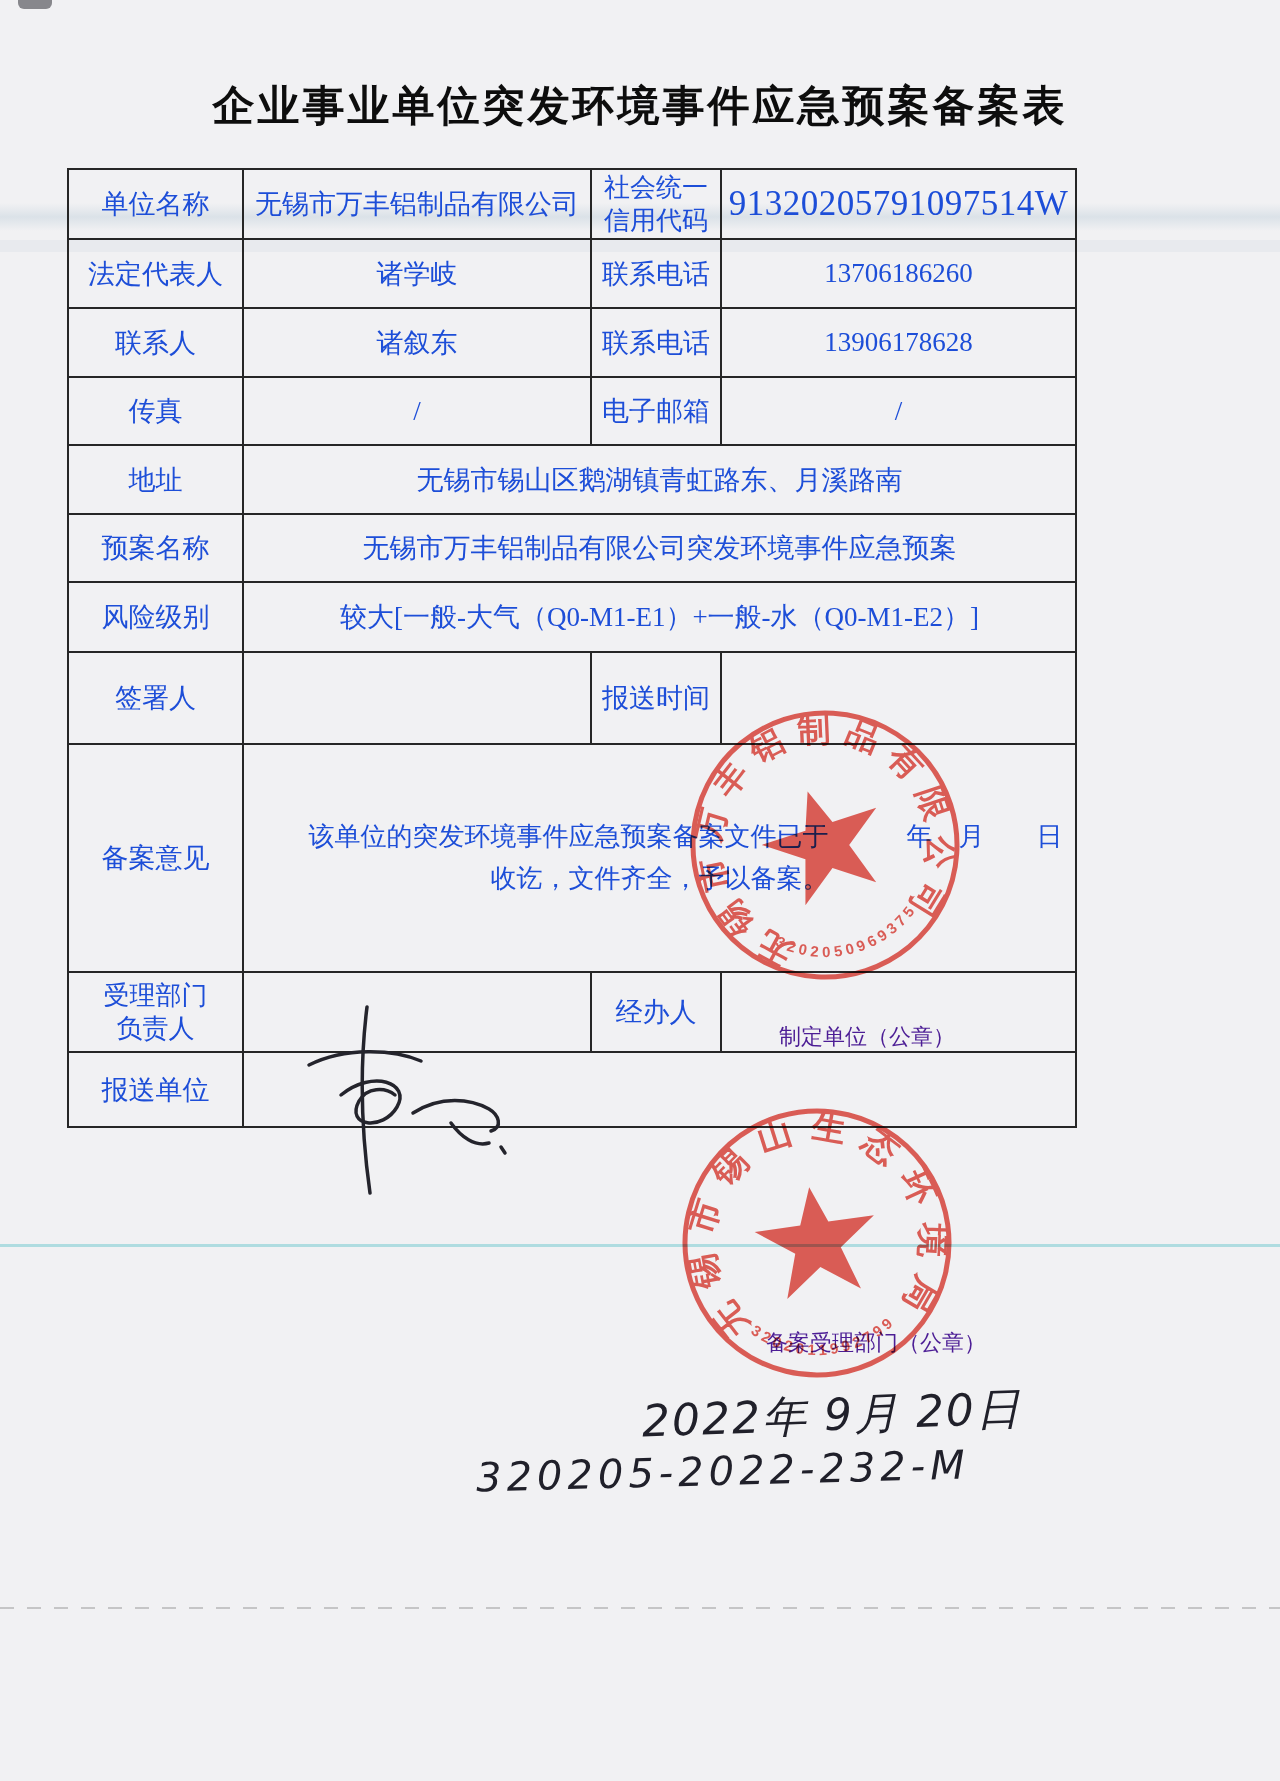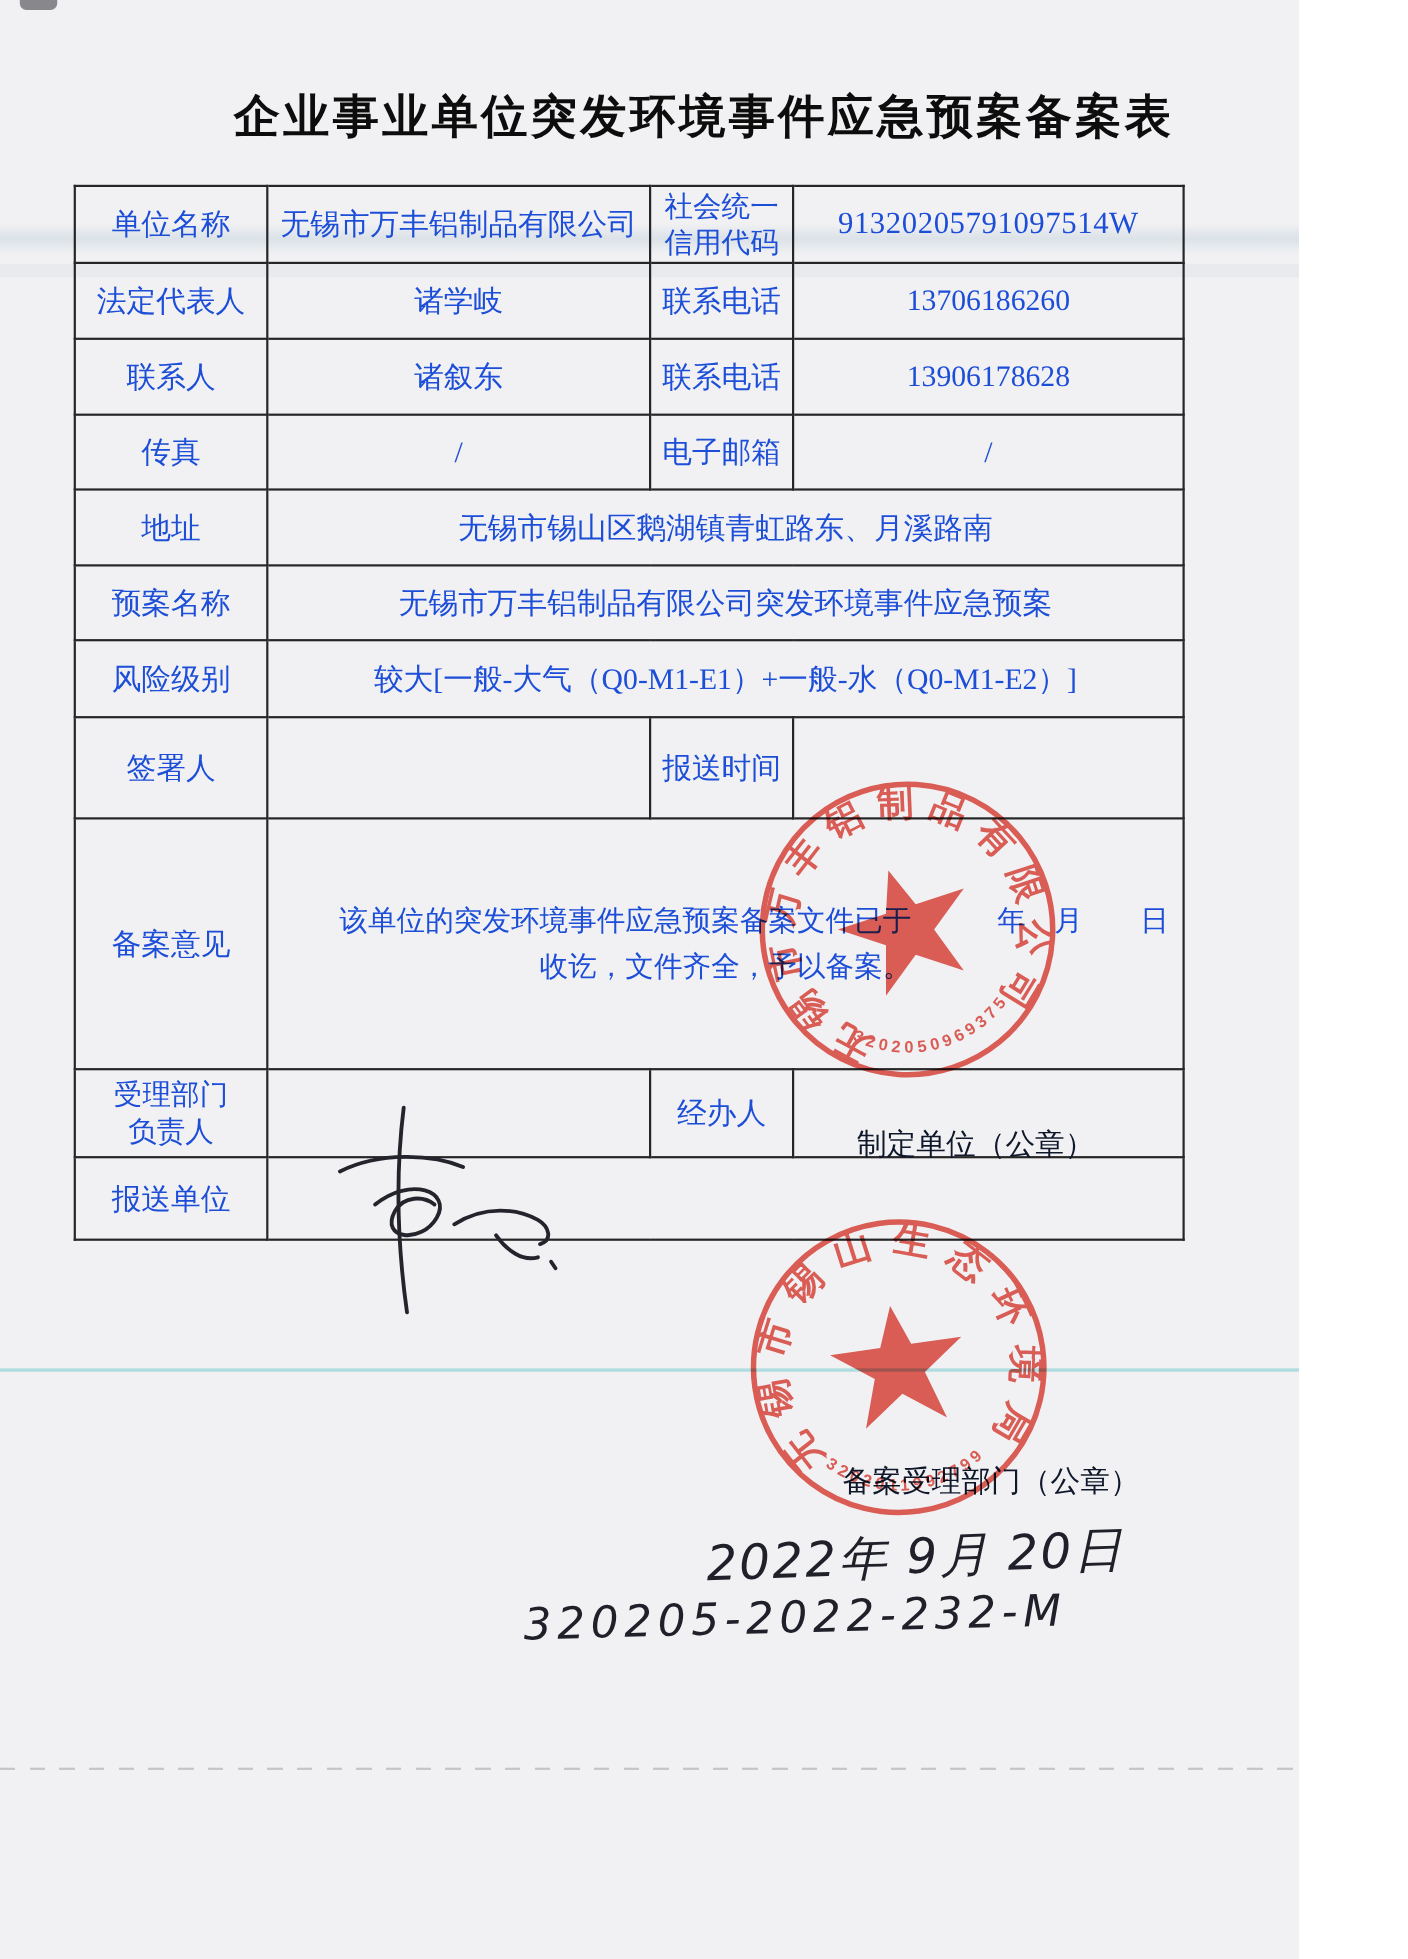--- a/index.html
+++ b/index.html
@@ -1,42 +1,42 @@
 <!DOCTYPE html>
 <html><head>
 <meta charset="utf-8">
 <style>
   html,body{margin:0;padding:0;}
-  .page{position:relative;width:1144px;height:1781px;background:#f1f1f3;overflow:hidden;
-        font-family:"Liberation Serif",serif;color:#191919;padding-left:37px;}
+  .page{position:relative;width:1280px;height:1781px;background:#f1f1f3;overflow:hidden;
+        font-family:"Liberation Serif",serif;color:#191919;}
   
   .scan-band{position:absolute;left:0;width:1280px;pointer-events:none;}
   .band-a{top:203px;height:28px;background:linear-gradient(rgba(178,198,212,0),rgba(178,198,212,.35),rgba(178,198,212,0));}
   .band-b{top:240px;height:12px;background:rgba(196,205,214,.18);}
   .band-c{top:1244px;height:3px;background:rgba(110,200,206,.5);}
   .band-d{top:1607px;height:2px;background:repeating-linear-gradient(90deg,rgba(95,95,95,.30) 0 14px,transparent 14px 27px);}
   .corner-smudge{position:absolute;left:18px;top:0;width:34px;height:9px;background:#63636a;opacity:.75;border-radius:0 0 6px 6px;}
 
   .doc-title{position:absolute;left:0;top:78px;width:1280px;text-align:center;
     font-family:"Liberation Sans",sans-serif;font-weight:bold;font-size:42px;letter-spacing:3px;color:#0d0d0d;}
 
   table.form{position:absolute;left:67px;top:168px;width:1008px;border-collapse:collapse;table-layout:fixed;
     font-size:27px;color:#1d4ed8;}
   table.form td{border:2px solid #262626;text-align:center;vertical-align:middle;padding:0;overflow:visible;}
   td.two-line{line-height:33px;font-size:26px;}
-  .code-val{font-size:28px;letter-spacing:.5px;}
+  .code-val{font-size:35px;letter-spacing:.5px;}
 
   td.decl{ text-align:left;vertical-align:top;padding:102px 18px 0 26px;line-height:46px;}
   td.decl p{margin:0;text-indent:2em;}
 
   td.review-body{text-align:left;vertical-align:top;padding:6px 8px 0 20px;line-height:42px;font-size:26px;font-family:Liberation Serif, serif;}
   td.review-body p{margin:0;text-indent:2em;}
 
   .abs{position:absolute;}
-  .seal-caption{font-size:27px;color:#0f172a;z-index:2;white-space:nowrap;}
+  .seal-caption{font-size:22px;color:#4c1d95;z-index:2;white-space:nowrap;}
   .hw{font-family:"DejaVu Sans",sans-serif;font-style:italic;color:#20202a;z-index:2;white-space:nowrap;}
   .hw-date{left:642px;top:1386px;font-size:44px;transform:rotate(-2deg);letter-spacing:2px;}
   .hw-number{left:476px;top:1448px;font-size:40px;transform:rotate(-1.5deg);letter-spacing:5px;}
 
   svg.stamp{position:absolute;z-index:3;mix-blend-mode:multiply;opacity:.85;}
   svg.sig{position:absolute;z-index:2;}
   .stamp-text{font-family:"Liberation Sans",sans-serif;font-weight:bold;}
 </style>
 </head>
 <body>

